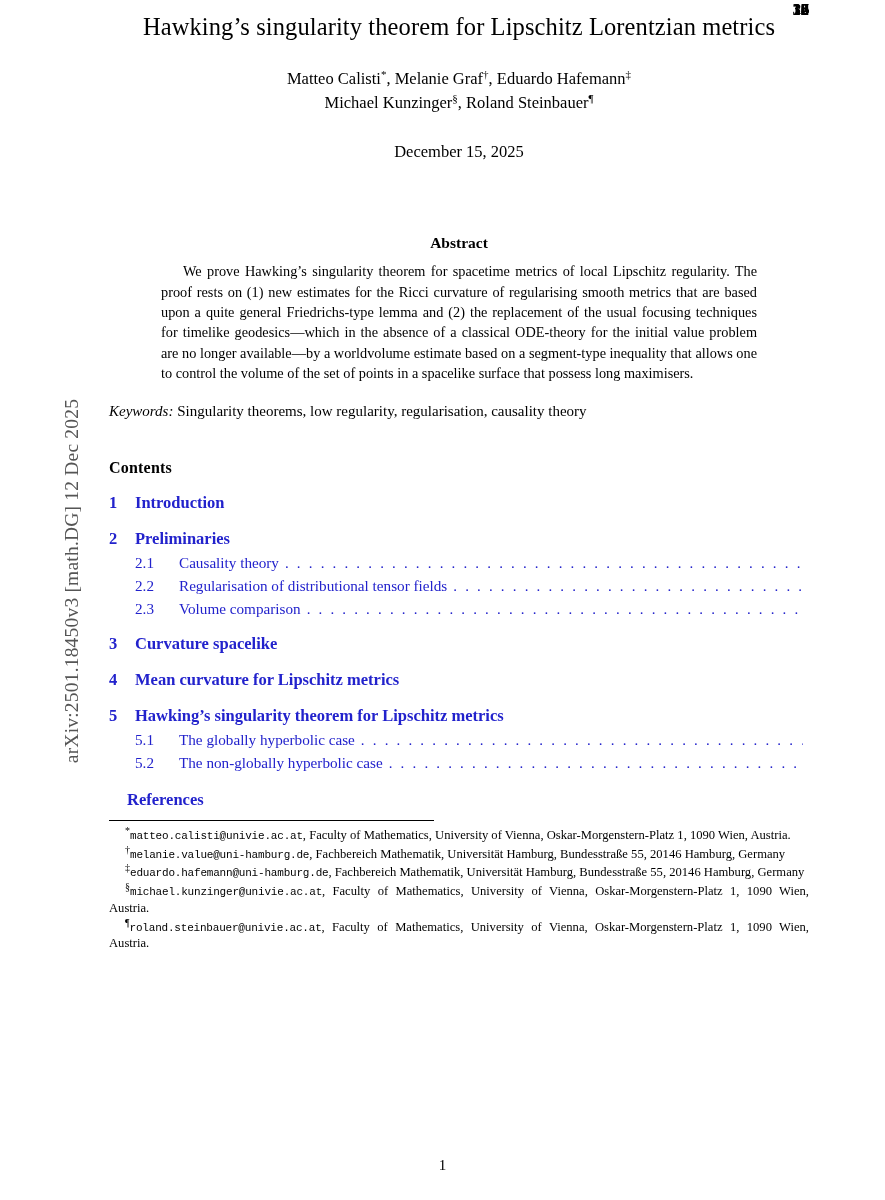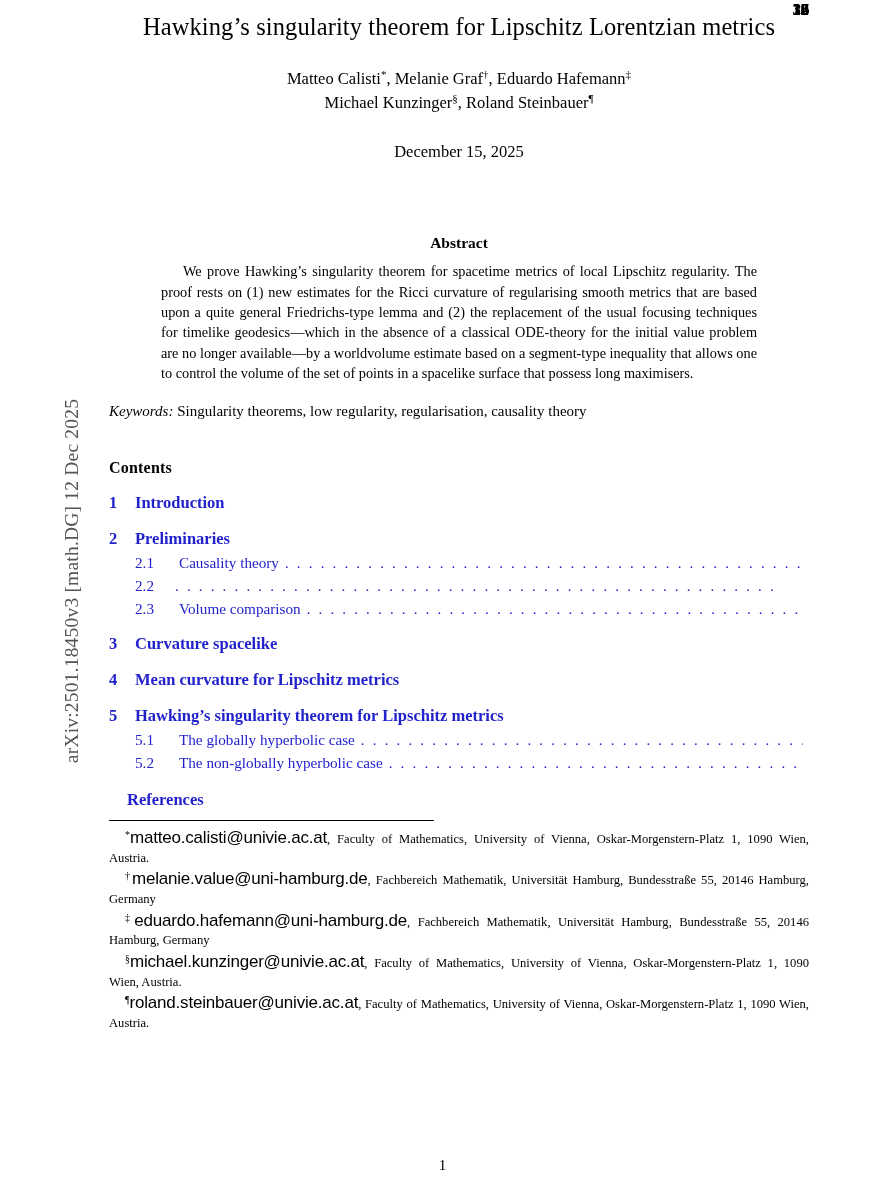--- a/index.html
+++ b/index.html
@@ -171,22 +171,22 @@
   .footnotes .fn {
     margin-bottom: 2px;
     text-indent: 16px;
   }
   .footnotes sup.fm {
     font-size: 10px;
     vertical-align: super;
     line-height: 0;
   }
   .mono {
-    font-family: Liberation Sans, sans-serif;
-    font-size: 17px;
+    font-family: Liberation Mono, monospace;
+    font-size: 11px;
     letter-spacing: -0.2px;
   }
 
   .pagenum {
     position: absolute;
     left: 0;
     right: 0;
     top: 1157px;
     text-align: center;
     font-size: 15px;
@@ -244,20 +244,21 @@
 
       <div class="row lvl2">
         <span class="num">2.1</span>
         <span class="label">Causality theory</span>
         <span class="dots">. . . . . . . . . . . . . . . . . . . . . . . . . . . . . . . . . . . . . . . . . . . . . . . . . . .</span>
         <span class="page">4</span>
       </div>
 
       <div class="row lvl2">
         <span class="num">2.2</span>
+        <span class="label">Regularisation of distributional tensor fields</span>
         <span class="dots">. . . . . . . . . . . . . . . . . . . . . . . . . . . . . . . . . . . . . . . . . . . . . . . . . . .</span>
         <span class="page">5</span>
       </div>
 
       <div class="row lvl2">
         <span class="num">2.3</span>
         <span class="label">Volume comparison</span>
         <span class="dots">. . . . . . . . . . . . . . . . . . . . . . . . . . . . . . . . . . . . . . . . . . . . . . . . . . .</span>
         <span class="page">6</span>
       </div>

